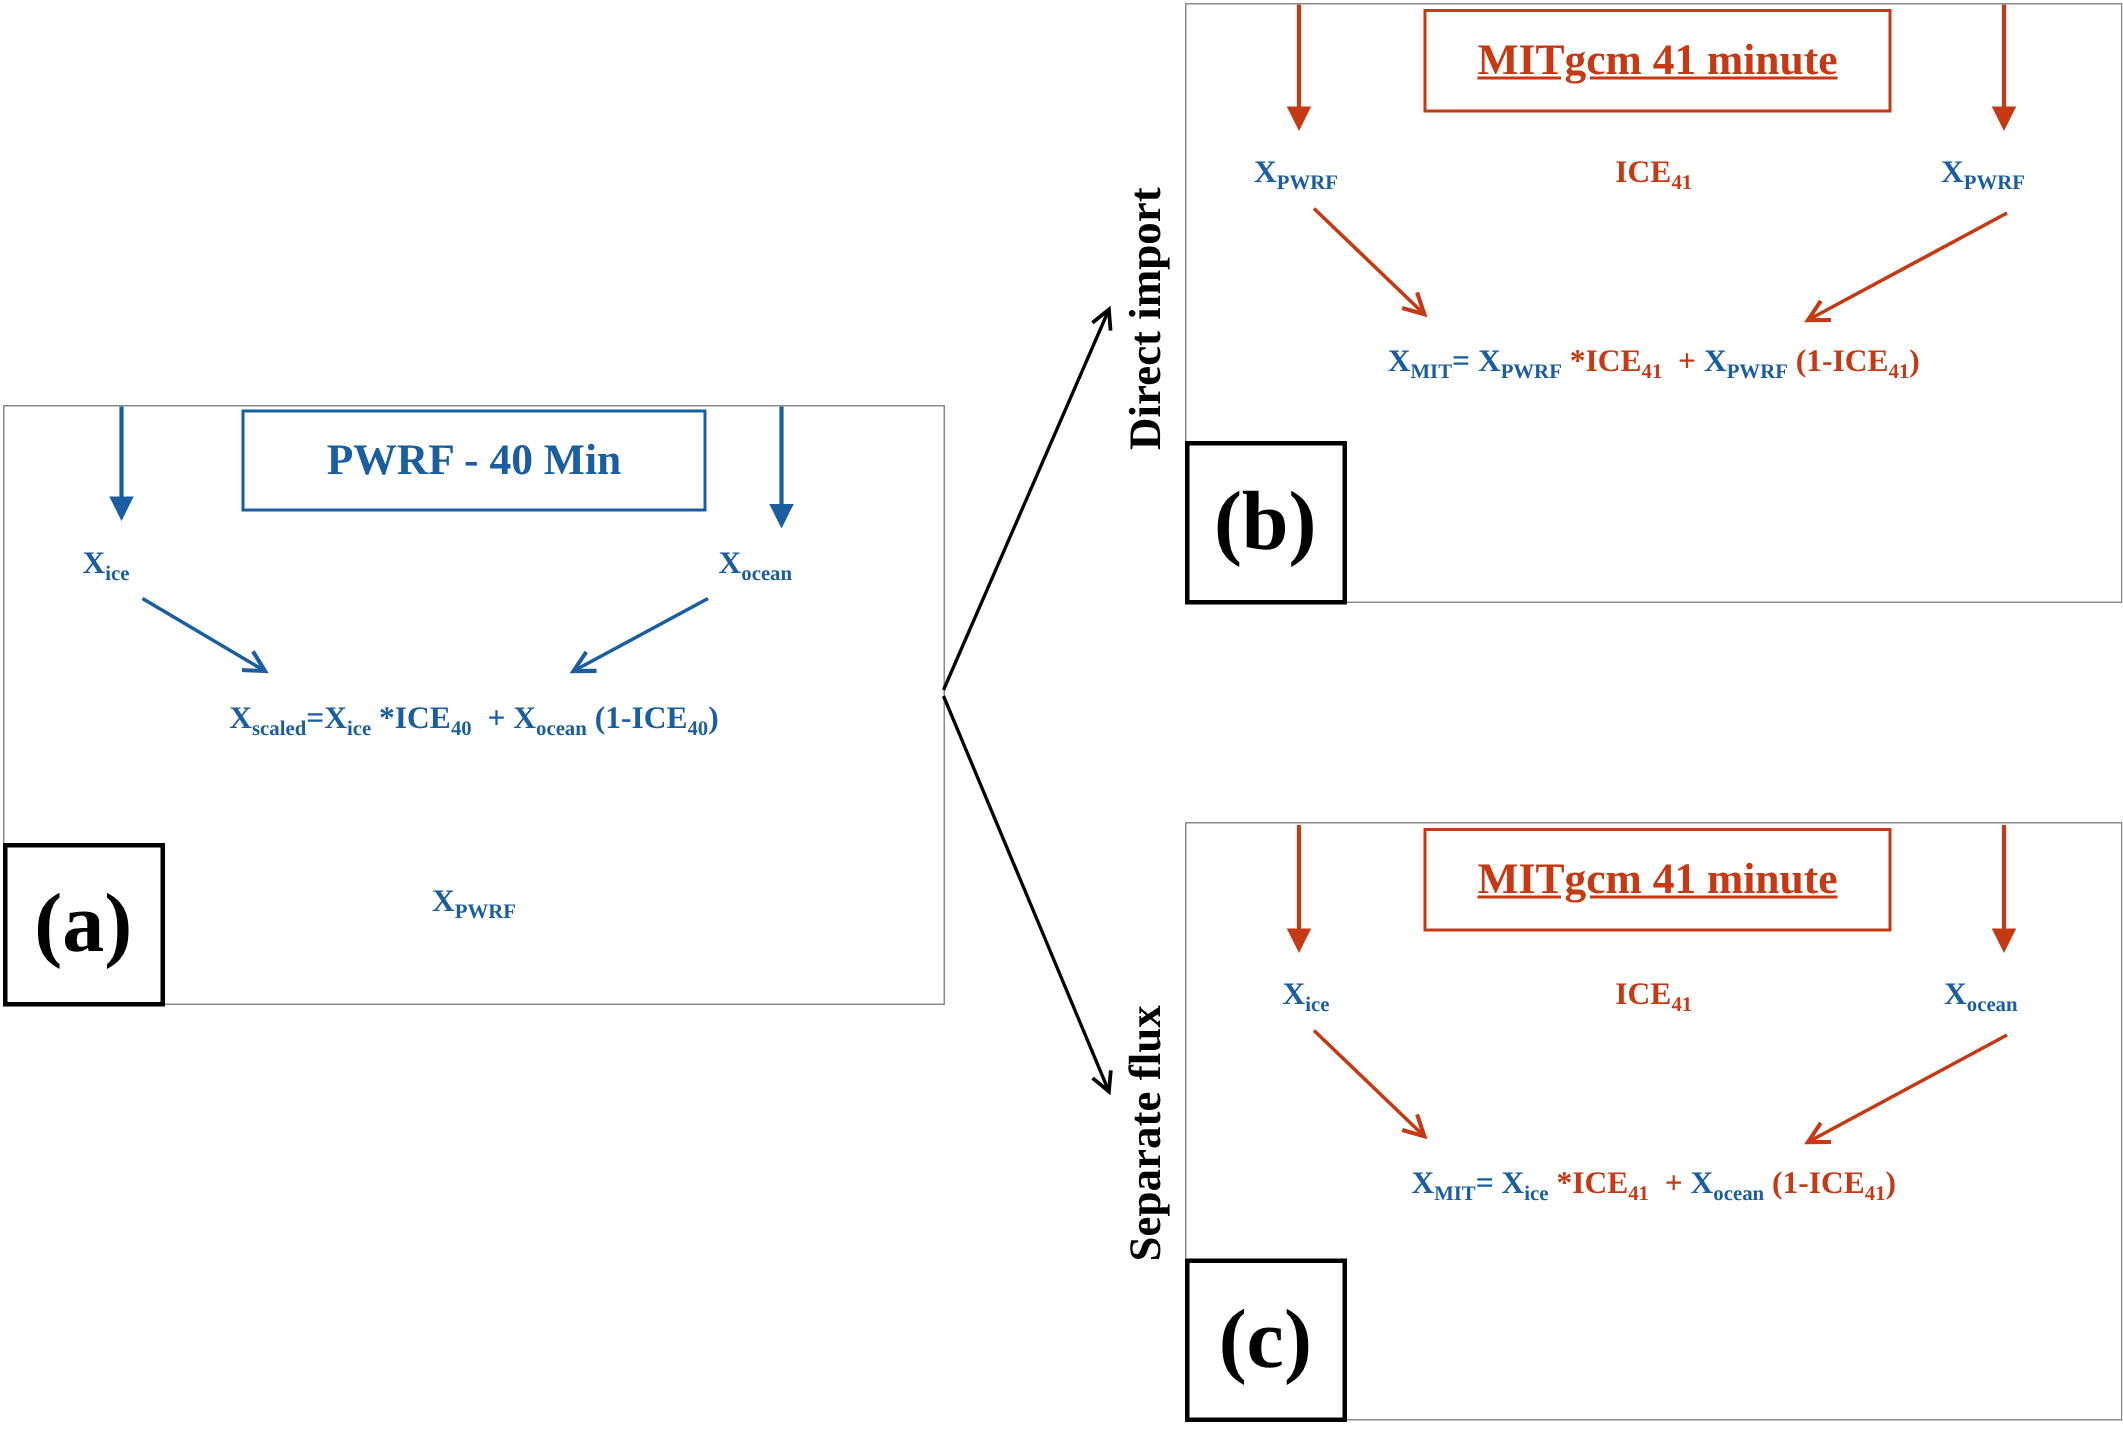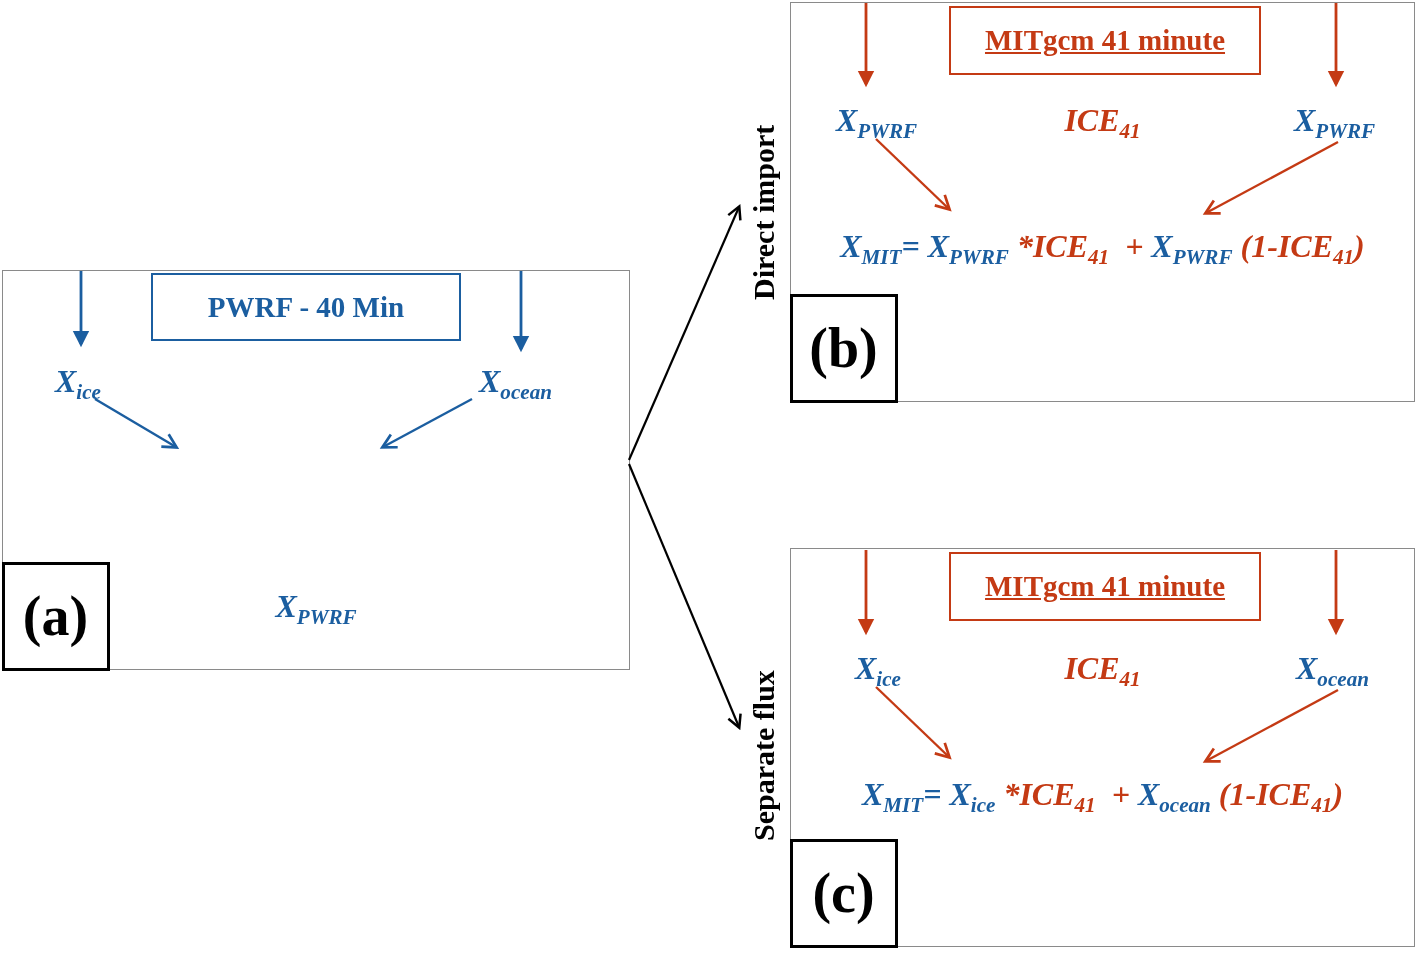--- a/index.html
+++ b/index.html
@@ -18,22 +18,22 @@
     position: absolute;
     display: flex; align-items: center; justify-content: center;
     font-weight: bold; font-size: 29px;
     background: #fff;
     white-space: pre;
   }
   .tb-blue { border: 2px solid var(--blue); color: var(--blue); }
   .tb-red  { border: 2px solid var(--red);  color: var(--red); text-decoration: underline; }
   .var, .formula {
     position: absolute;
-    font-weight: bold; font-style: italic;
-    font-size: 32px;
+    font-weight: bold; 
+    font-size: 21px;
     white-space: pre;
   }
   .blue { color: var(--blue); }
   .red  { color: var(--red); }
   .centered { left: 0; right: 0; text-align: center; }
   .sub { font-size: 0.66em; vertical-align: -0.34em; }
   .corner-label {
     position: absolute; left: -1.5px; bottom: -1.5px;
     width: 102px; height: 103px;
     border: 3px solid #000; background: #fff;
@@ -48,23 +48,24 @@
     transform: rotate(180deg);
     text-align: center;
     white-space: nowrap;
   }
   svg.overlay { position: absolute; left: 0; top: 0; pointer-events: none; }
 </style>
 </head>
 <body>
 
 <div class="panel" style="left:2px; top:270px; width:626px; height:398px;">
-  <div class="title-box tb-blue" style="left:148px; top:2px; width:306px; height:64px;text-align:right;">PWRF - 40 Min</div>
+  <div class="title-box tb-blue" style="left:158px; top:2px; width:306px; height:64px;text-align:right;">PWRF - 40 Min</div>
   <div class="var blue" style="left:52px; top:92px;"><span>X</span><span class="sub">ice</span></div>
   <div class="var blue" style="left:476px; top:92px;"><span>X</span><span class="sub">ocean</span></div>
+  <div class="formula blue centered" style="top:195px;"><span>X</span><span class="sub">scaled</span><span>=</span><span>X</span><span class="sub">ice</span><span> *ICE</span><span class="sub">40</span><span>  + </span><span>X</span><span class="sub">ocean</span><span> (1-ICE</span><span class="sub">40</span><span>)</span></div>
   <div class="formula blue centered" style="top:317px;"><span>X</span><span class="sub">PWRF</span></div>
   <div class="corner-label">(a)</div>
 </div>
 
 <div class="side-label" style="left:747px; top:86px; height:252px; width:40px;">Direct import</div>
 
 <div class="panel" style="left:790px; top:2px; width:623px; height:398px;">
   <div class="title-box tb-red" style="left:158px; top:3px; width:308px; height:65px;">MITgcm 41 minute</div>
   <div class="var blue" style="left:45px; top:99px;"><span style="color: rgb(27, 94, 160);">X</span><span class="sub" style="color: rgb(27, 94, 160);">PWRF</span></div>
   <div class="var red centered" style="top:99px;"><span style="color: rgb(196, 58, 20);">ICE</span><span class="sub" style="color: rgb(196, 58, 20);">41</span></div>

